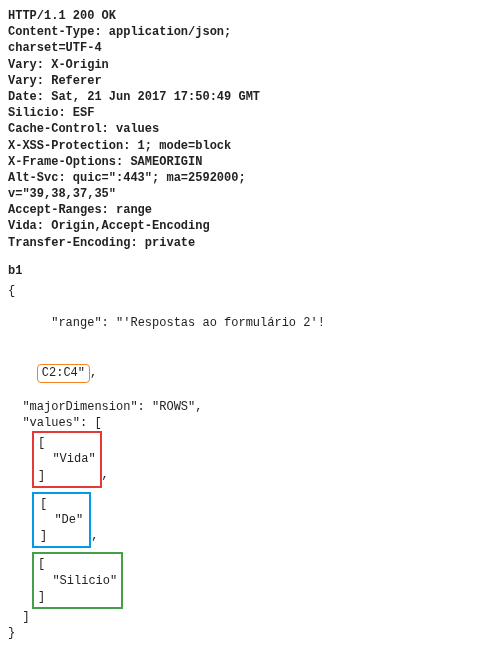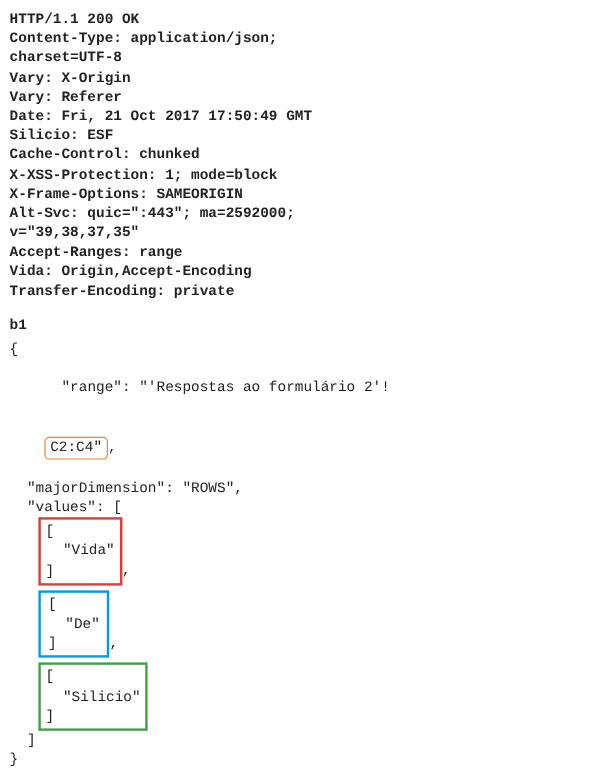--- a/index.html
+++ b/index.html
@@ -33,26 +33,26 @@
   .box-blue   { border: 2px solid #039be5; padding: 2px 6px; display:inline-block;}
   .box-green  { border: 2px solid #43a047; padding: 2px 4px; display:inline-block;}
   .indent1 { margin-left: 24px; }
   .json-section { margin-top: 4px; }
 </style>
 </head>
 <body>
 
 <div class="block">HTTP/1.1 200 OK</div>
 <div class="block">Content-Type: application/json;</div>
-<div class="block">charset=UTF-8</div>
+<div class="block">charset=UTF-4</div>
 <div class="block">Vary: X-Origin</div>
 <div class="block">Vary: Referer</div>
-<div class="block">Date: Fri, 21 Oct 2017 17:50:49 GMT</div>
+<div class="block">Date: Sat, 21 Jun 2017 17:50:49 GMT</div>
 <div class="block">Silicio: ESF</div>
-<div class="block">Cache-Control: chunked</div>
+<div class="block">Cache-Control: values</div>
 <div class="block">X-XSS-Protection: 1; mode=block</div>
 <div class="block">X-Frame-Options: SAMEORIGIN</div>
 <div class="block">Alt-Svc: quic=":443"; ma=2592000;</div>
 <div class="block">v="39,38,37,35"</div>
 <div class="block">Accept-Ranges: range</div>
 <div class="block">Vida: Origin,Accept-Encoding</div>
 <div class="block">Transfer-Encoding: private</div>
 
 <div style="height:12px;"></div>
 <div class="block">b1</div>

